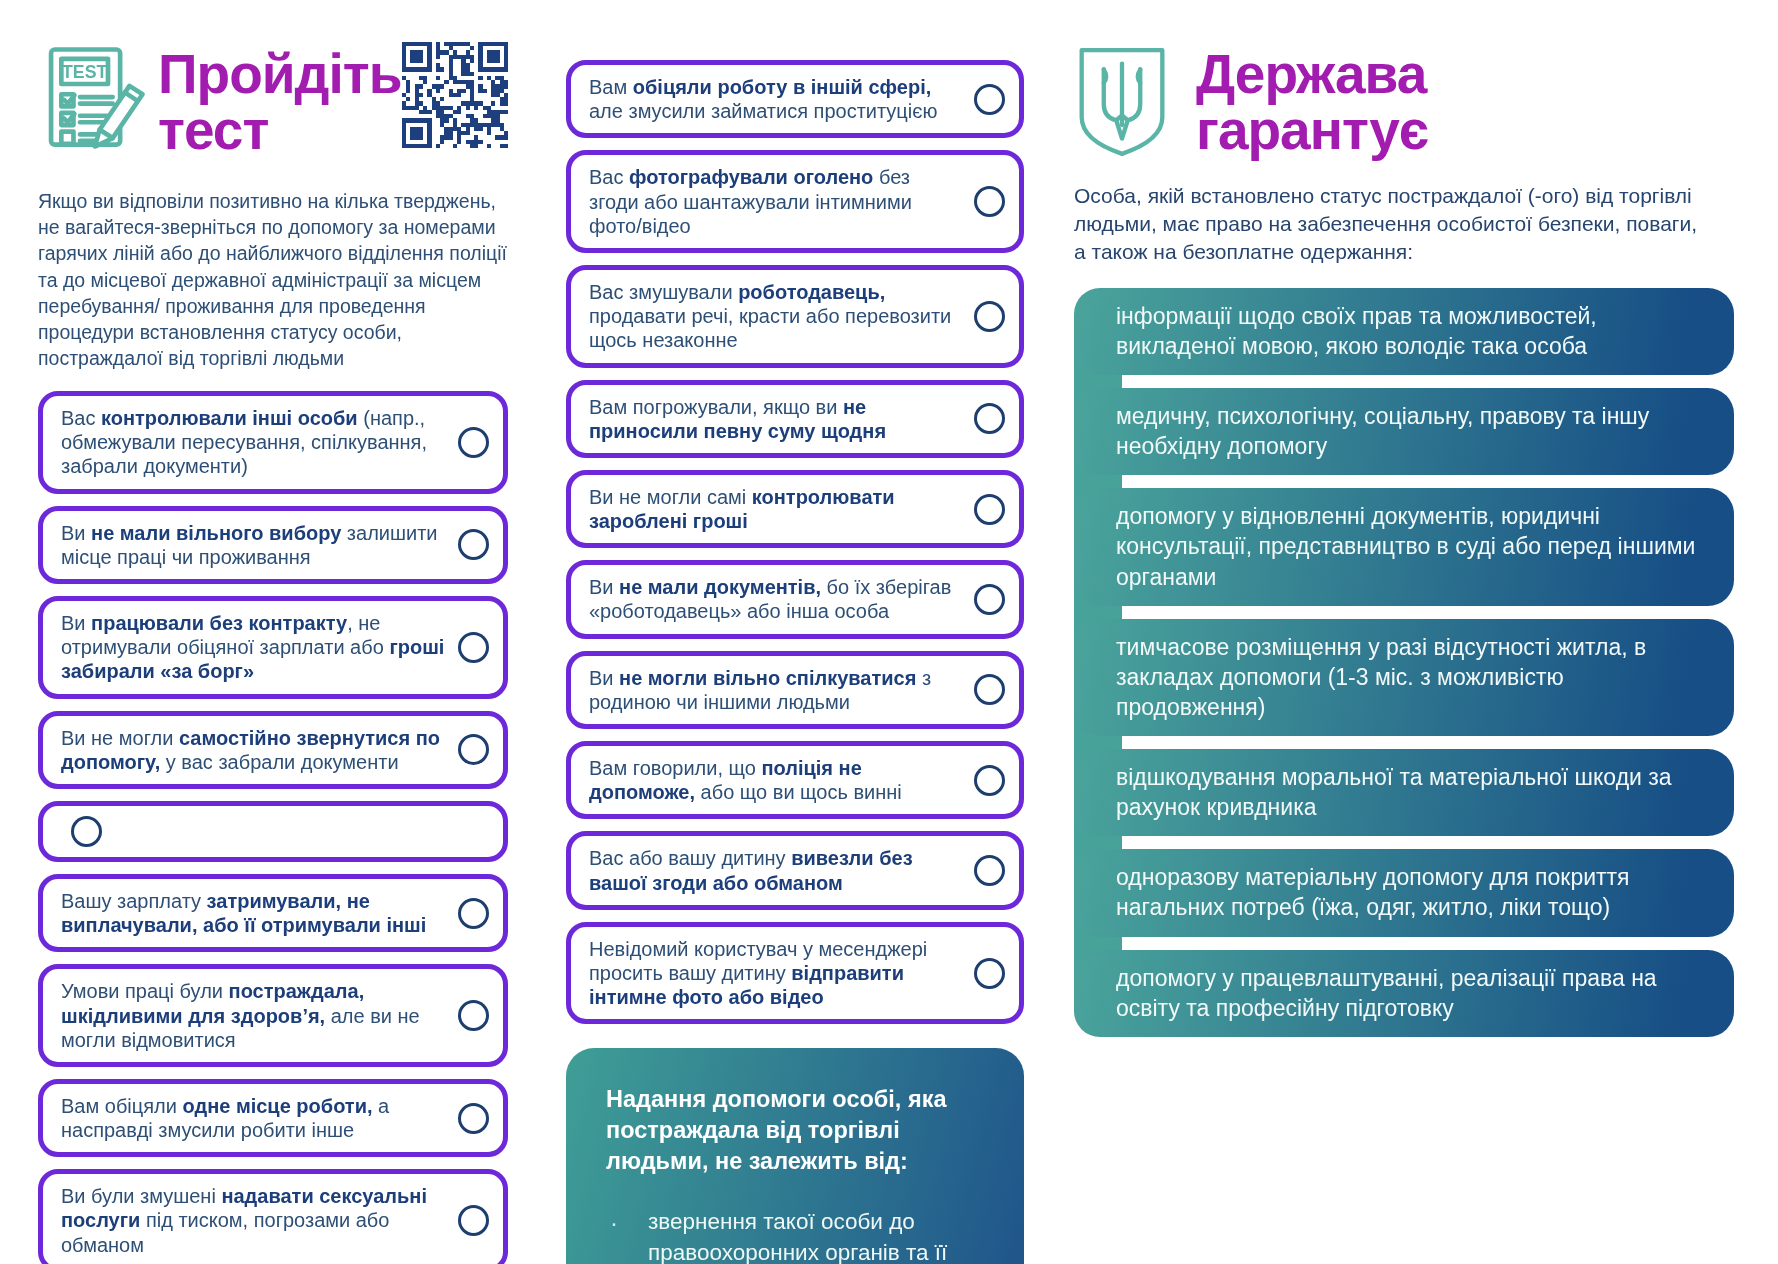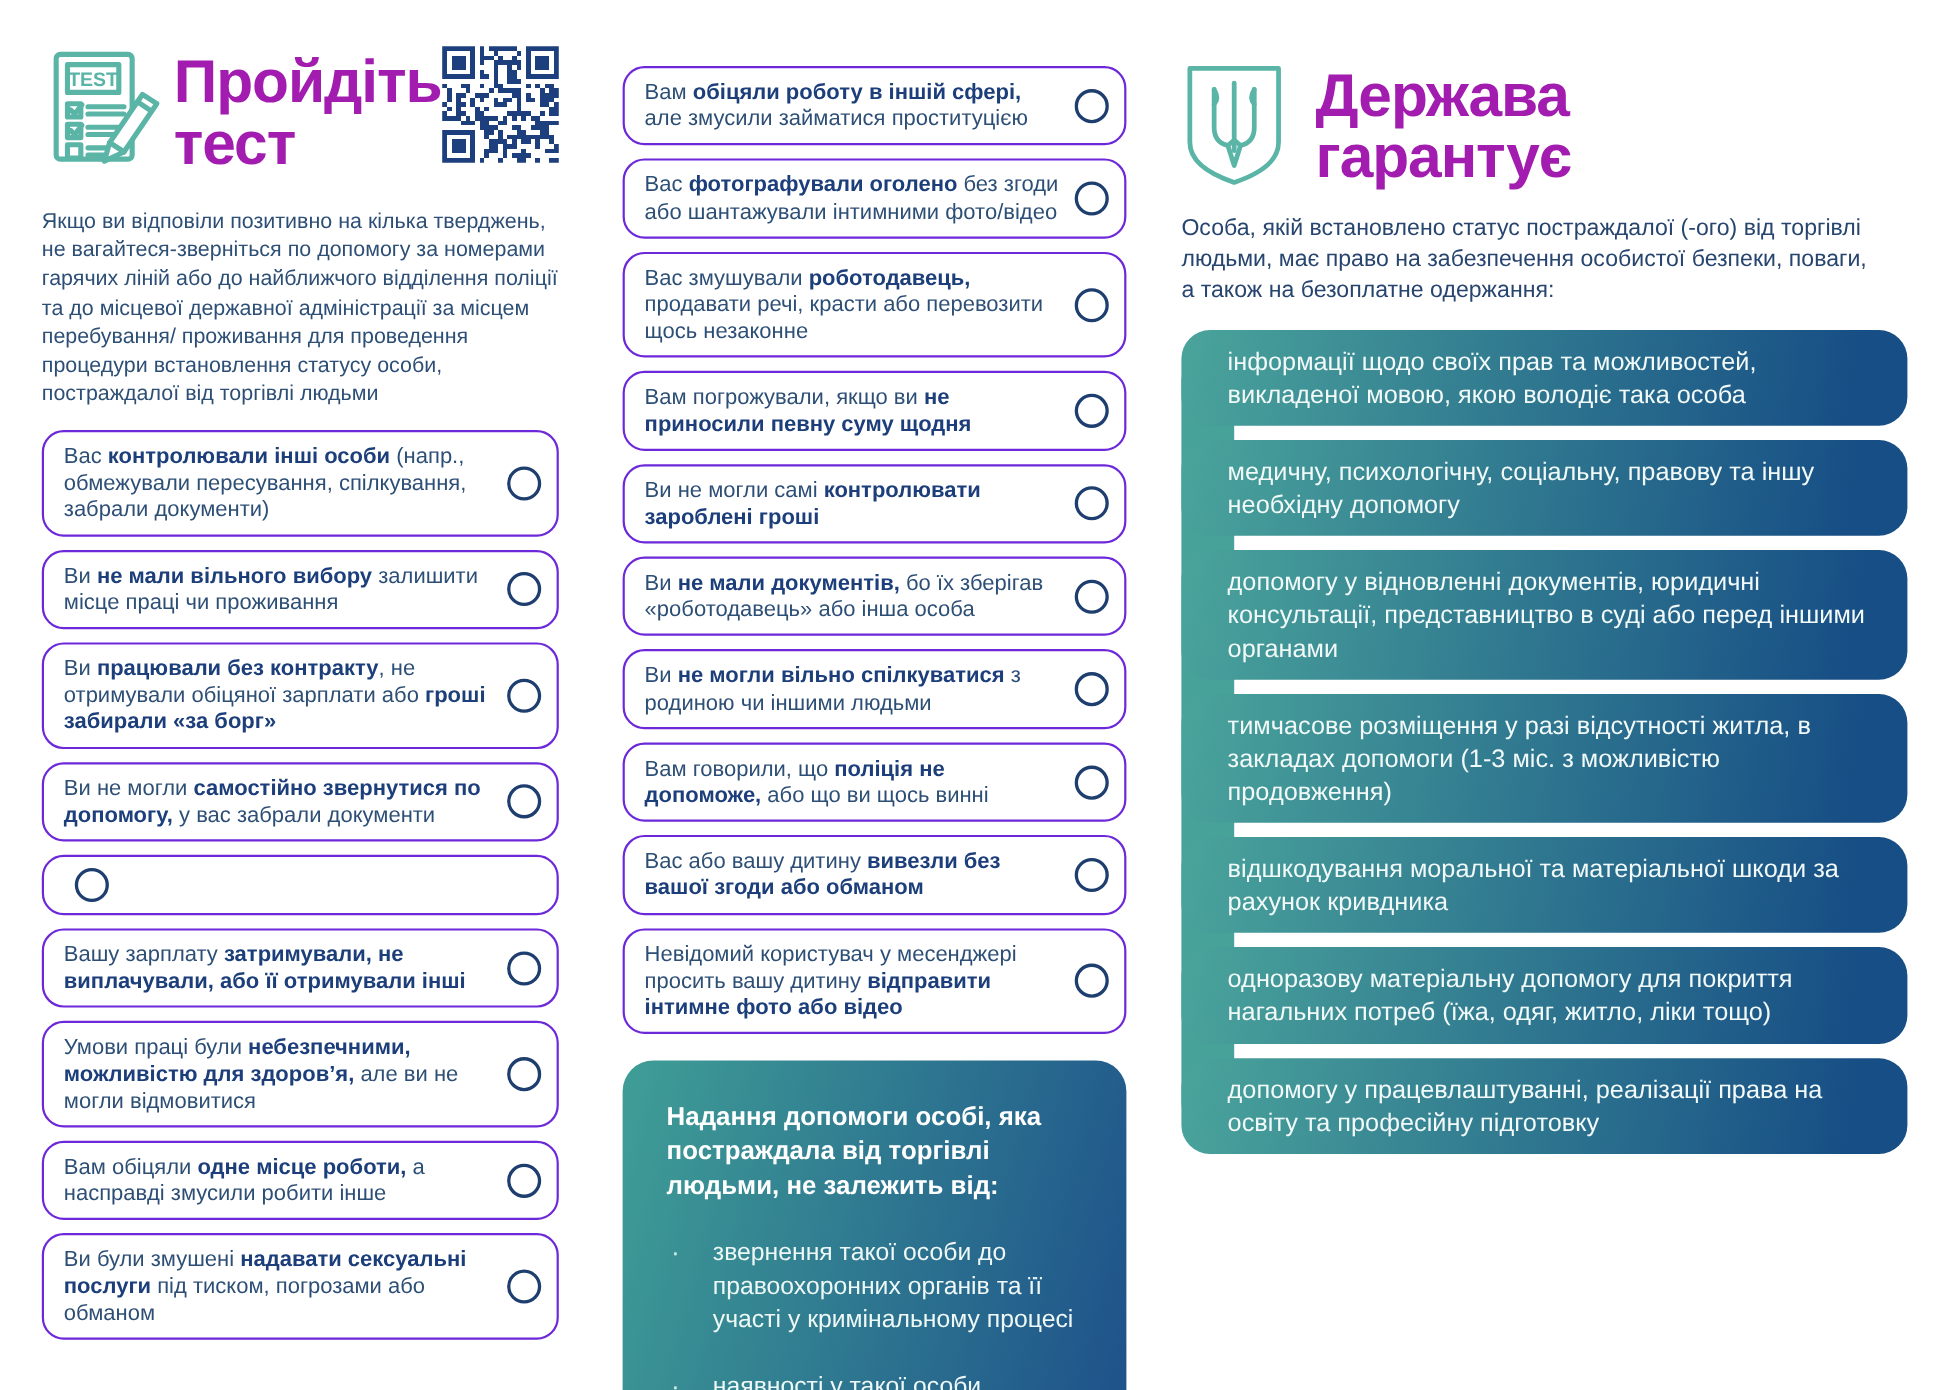--- a/index.html
+++ b/index.html
@@ -4,38 +4,38 @@
 <style>
   * { margin:0; padding:0; box-sizing:border-box; }
   body {
     width:1778px; height:1264px; overflow:hidden;
     background:#ffffff;
     font-family:"Liberation Sans", sans-serif;
     display:flex;
   }
   .col-left  { width:470px; margin-left:38px; padding-top:42px; }
   .col-mid   { width:458px; margin-left:58px; padding-top:60px; }
-  .col-right { width:672px; margin-left:50px; padding-top:56px; }
+  .col-right { width:672px; margin-left:50px; padding-top:44px; }
 
   
   .panel-header { display:flex; align-items:flex-start; }
   .panel-title { font-weight:bold; color:#a21caf; font-size:55px; line-height:1.02; letter-spacing:-1px; }
   .left-header { justify-content:space-between; }
   .left-header .panel-title { margin-left:8px; margin-top:4px; flex:1; }
   .right-header { gap:26px; }
   .right-header .panel-title { margin-top:2px; }
 
   .intro { margin-top:30px; font-size:19.5px; line-height:1.34; color:#2d4f76; }
   .right-intro { margin-top:22px; font-size:21px; line-height:1.33; color:#27456f; width:640px; }
 
   
   .check-list { margin-top:20px; }
   .check-item {
     display:flex; align-items:center;
-    border:2px solid #6d28d9; border-radius:20px;
+    border:5px solid #6d28d9; border-radius:20px;
     background:#fff; padding:10px 14px 10px 18px; margin-bottom:12px;
   }
   .check-text { flex:1; font-size:20px; line-height:1.21; color:#2d4f76; }
   .check-text .bld { font-weight:bold; color:#1c3e7a; }
   .check-circle {
     width:31px; height:31px; flex-shrink:0; margin-left:10px;
     border:3px solid #1d3e6e; border-radius:50%; background:#fff;
   }
 
   
@@ -348,21 +348,21 @@
   <div class="check-item">
     <span class="check-circle"></span>
   </div>
 
   <div class="check-item">
     <div class="check-text"><span>Вашу зарплату </span><span class="bld">затримували, не виплачували, або її отримували інші</span></div>
     <span class="check-circle"></span>
   </div>
 
   <div class="check-item">
-    <div class="check-text"><span>Умови праці були </span><span class="bld">небезпечними, можливістю для здоров’я,</span><span> але ви не могли відмовитися</span></div>
+    <div class="check-text"><span>Умови праці були </span><span class="bld">постраждала, шкідливими для здоров’я,</span><span> але ви не могли відмовитися</span></div>
     <span class="check-circle"></span>
   </div>
 
   <div class="check-item">
     <div class="check-text"><span>Вам обіцяли </span><span class="bld">одне місце роботи,</span><span> а насправді змусили робити інше</span></div>
     <span class="check-circle"></span>
   </div>
 
   <div class="check-item">
     <div class="check-text"><span>Ви були змушені </span><span class="bld">надавати сексуальні послуги</span><span> під тиском, погрозами або обманом</span></div>

